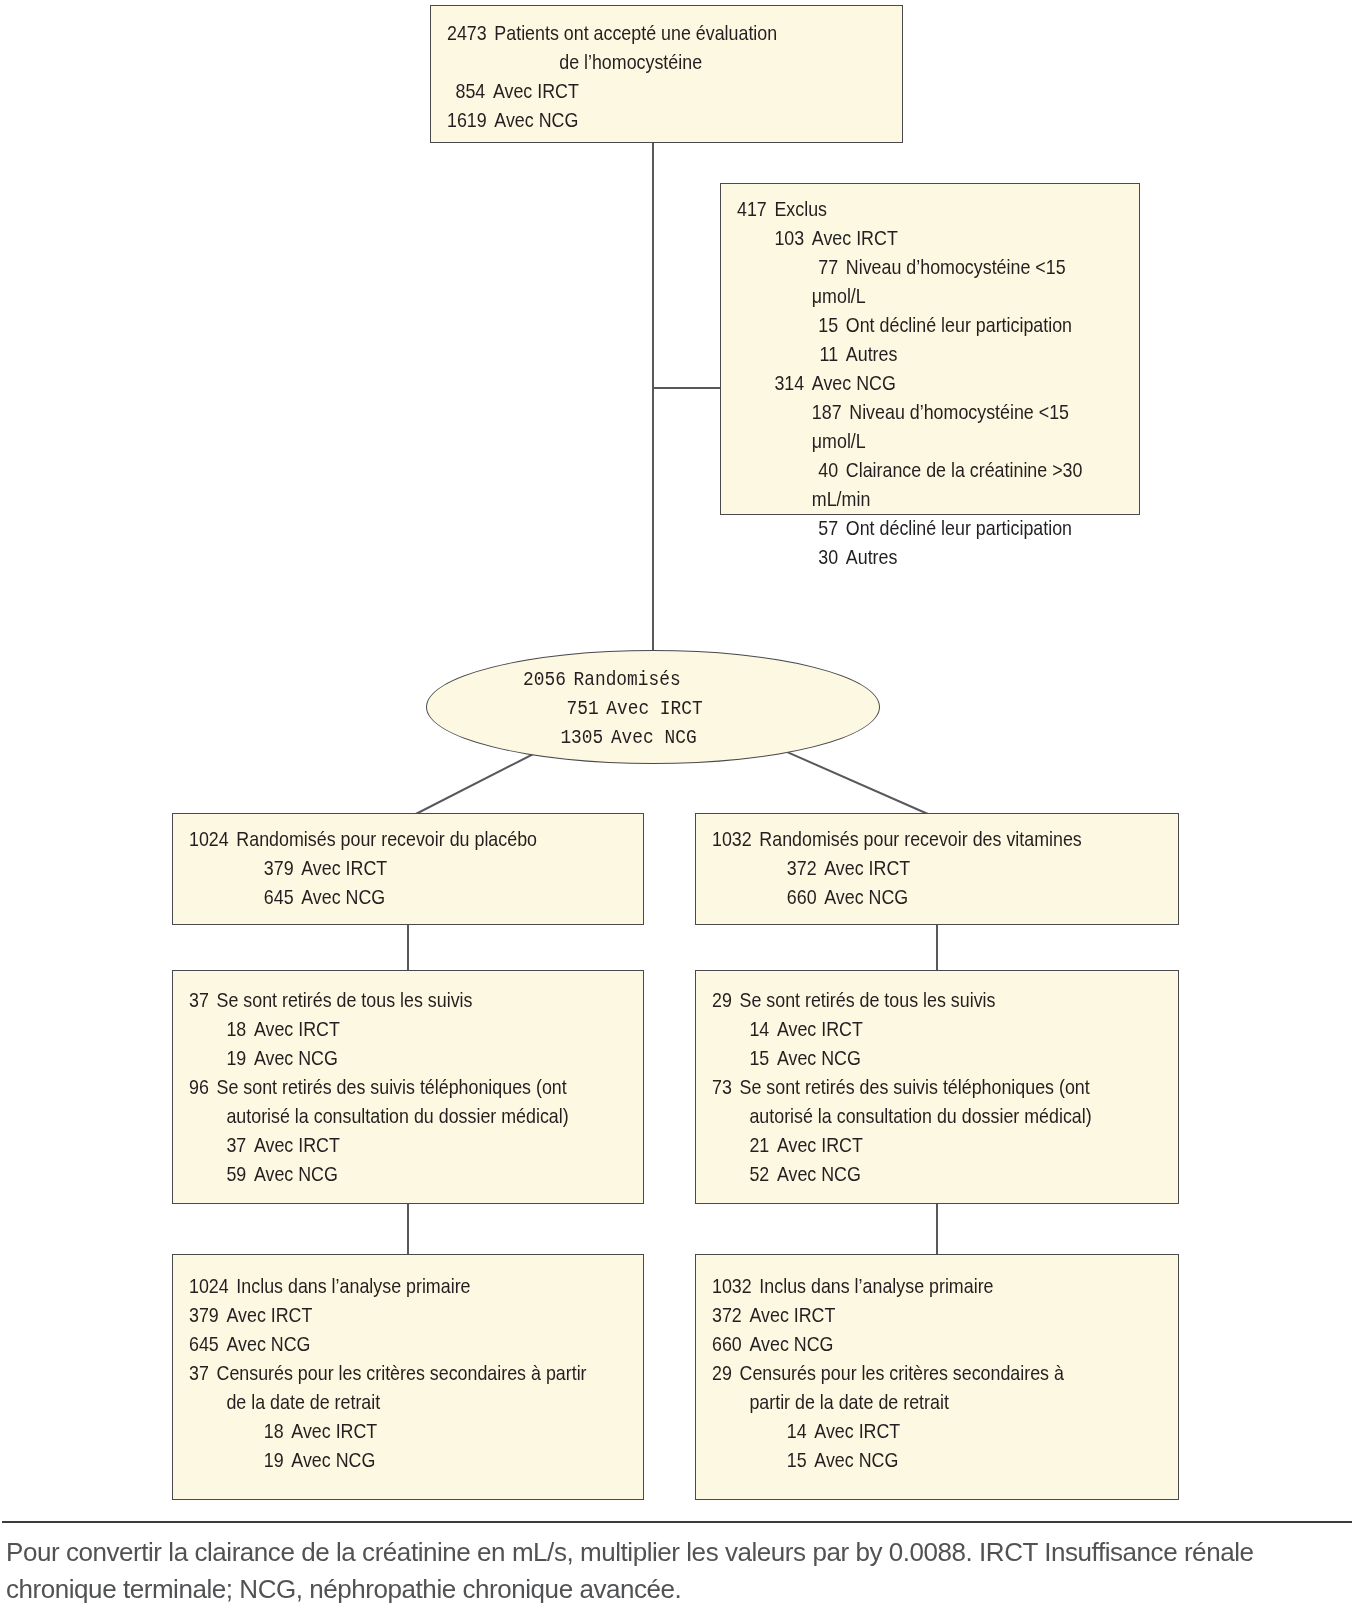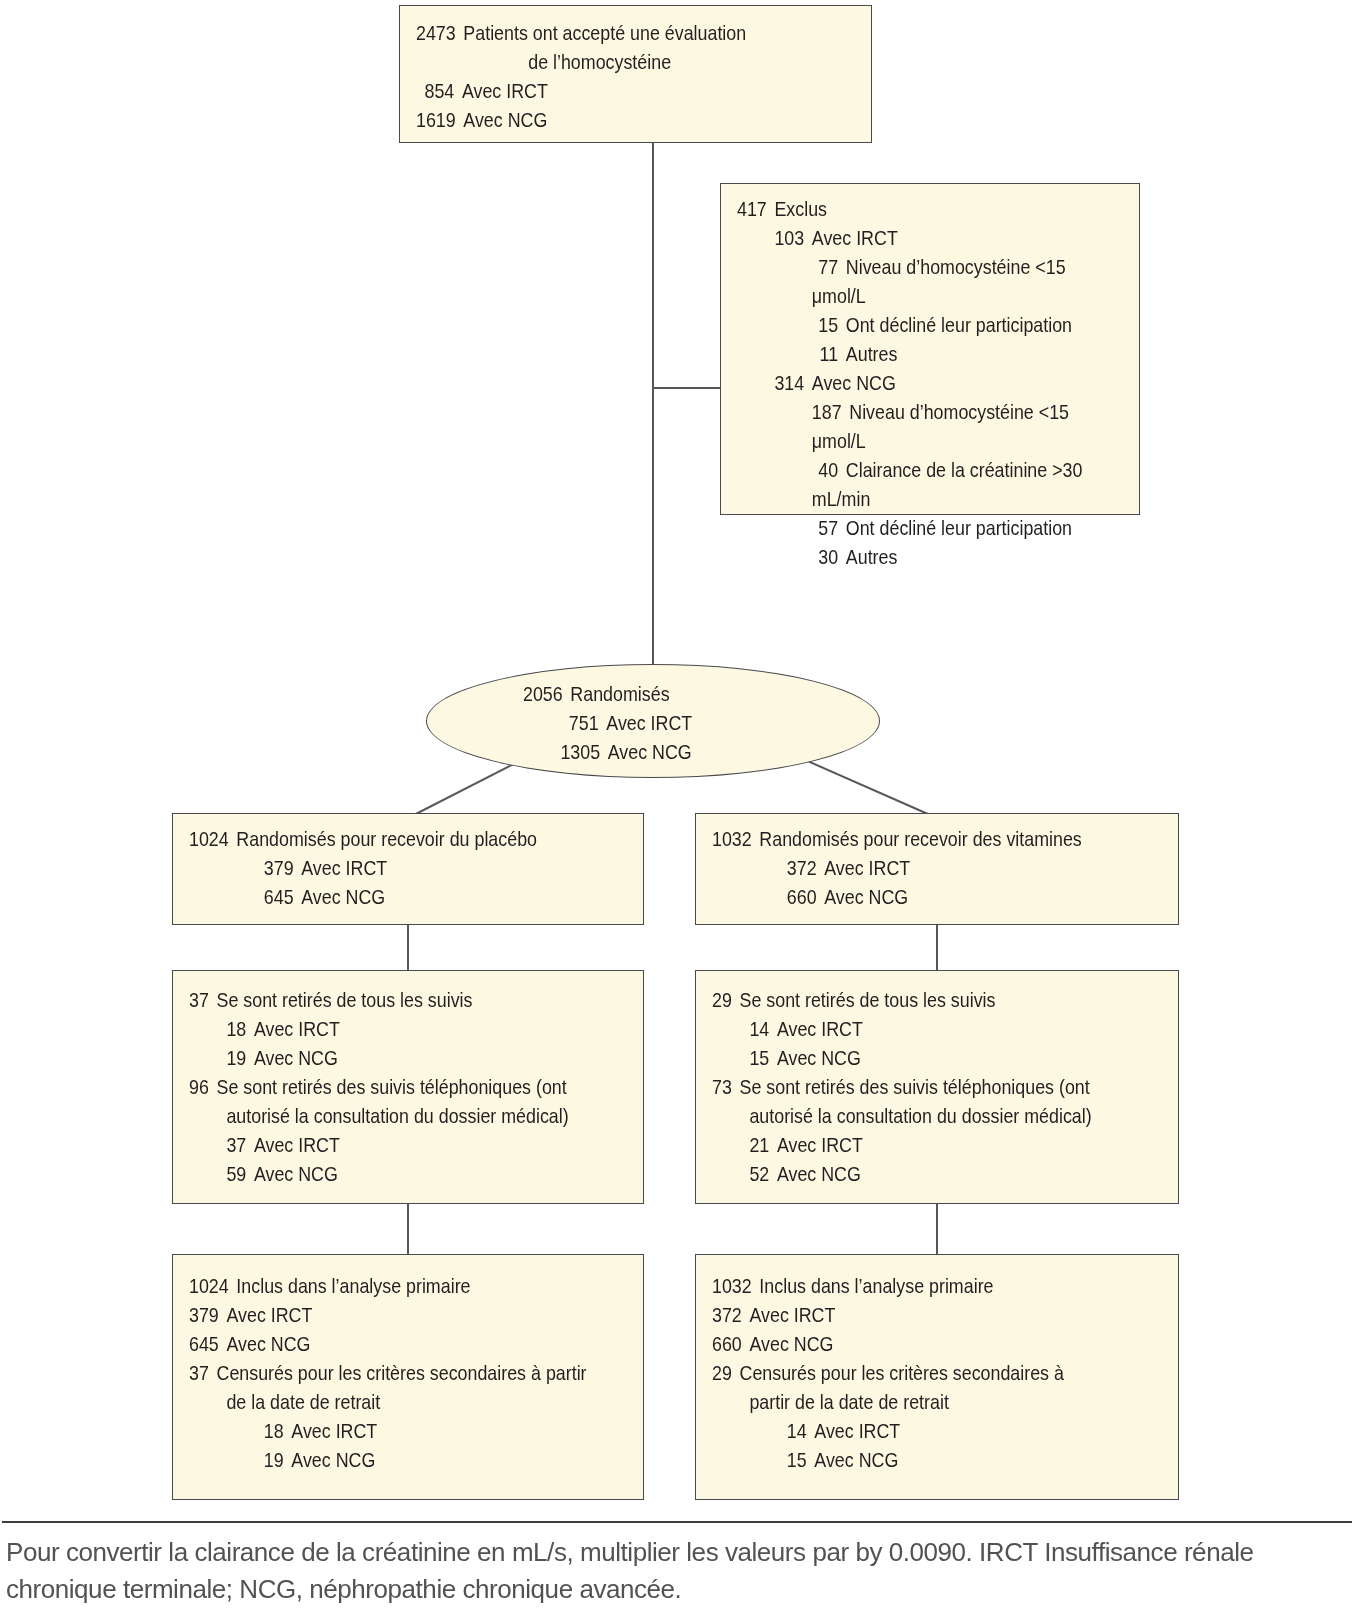--- a/index.html
+++ b/index.html
@@ -23,23 +23,23 @@
     overflow:visible;
   }
   .ln { display:flex; white-space:pre; transform:scaleX(.85); transform-origin:0 50%; }
   .num { flex:none; min-width:var(--nw,0px); text-align:right; padding-right:9px; }
   .i1 { padding-left:44px; }
   .i2 { padding-left:88px; }
   .i3 { padding-left:132px; }
   .nw54 { --nw:54px; }
   .nw40 { --nw:40px; }
 
-  .b-accepted    { left:399px; top:5px;    width:473px; height:138px; padding-top:12px; }
+  .b-accepted    { left:430px; top:5px;    width:473px; height:138px; padding-top:12px; }
   .b-excluded    { left:720px; top:183px;  width:420px; height:332px; }
-  .b-randomized  { left:426px; top:664px;  width:454px; height:114px; border-radius:50%; padding:14px 0 0 96px; }
+  .b-randomized  { left:426px; top:650px;  width:454px; height:114px; border-radius:50%; padding:14px 0 0 96px;font-family:Liberation Mono, monospace; }
   .b-placebo     { left:172px; top:813px;  width:472px; height:112px; }
   .b-vitamins    { left:695px; top:813px;  width:484px; height:112px; }
   .b-placebo-wd  { left:172px; top:970px;  width:472px; height:234px; padding-top:14px; }
   .b-vitamins-wd { left:695px; top:970px;  width:484px; height:234px; padding-top:14px; }
   .b-placebo-an  { left:172px; top:1254px; width:472px; height:246px; padding-top:16px; }
   .b-vitamins-an { left:695px; top:1254px; width:484px; height:246px; padding-top:16px; }
 
   .divider {
     position:absolute; left:2px; right:2px; top:1521px;
     border-top:2px solid var(--divider,#3c3c3e);
@@ -142,15 +142,15 @@
       <div class="ln i0"><span class="num">372</span><span class="txt">Avec IRCT</span></div>
       <div class="ln i0"><span class="num">660</span><span class="txt">Avec NCG</span></div>
       <div class="ln i0"><span class="num">29</span><span class="txt">Censurés pour les critères secondaires à</span></div>
       <div class="ln i1"><span class="txt">partir de la date de retrait</span></div>
       <div class="ln i2"><span class="num">14</span><span class="txt">Avec IRCT</span></div>
       <div class="ln i2"><span class="num">15</span><span class="txt">Avec NCG</span></div>
     </div>
 
   <div class="divider"></div>
 
-  <div class="footnote">Pour convertir la clairance de la créatinine en mL/s, multiplier les valeurs par by 0.0090. IRCT Insuffisance rénale chronique terminale; NCG, néphropathie chronique avancée.</div>
+  <div class="footnote">Pour convertir la clairance de la créatinine en mL/s, multiplier les valeurs par by 0.0088. IRCT Insuffisance rénale chronique terminale; NCG, néphropathie chronique avancée.</div>
 
 </div>
 
 </body></html>

